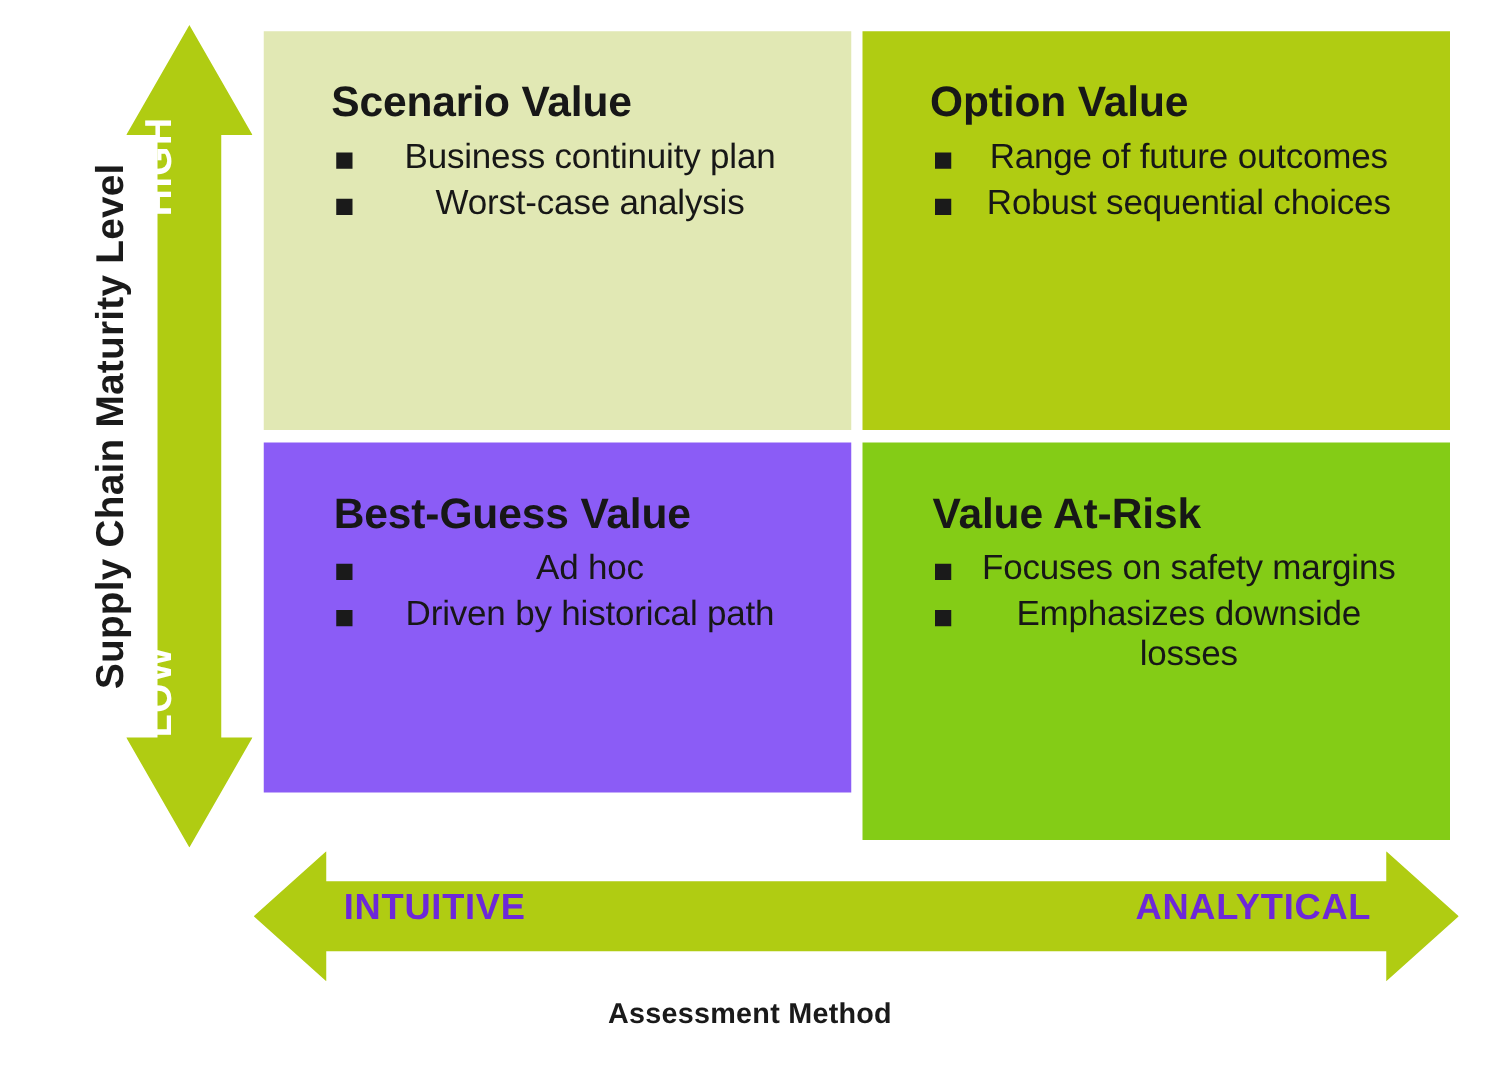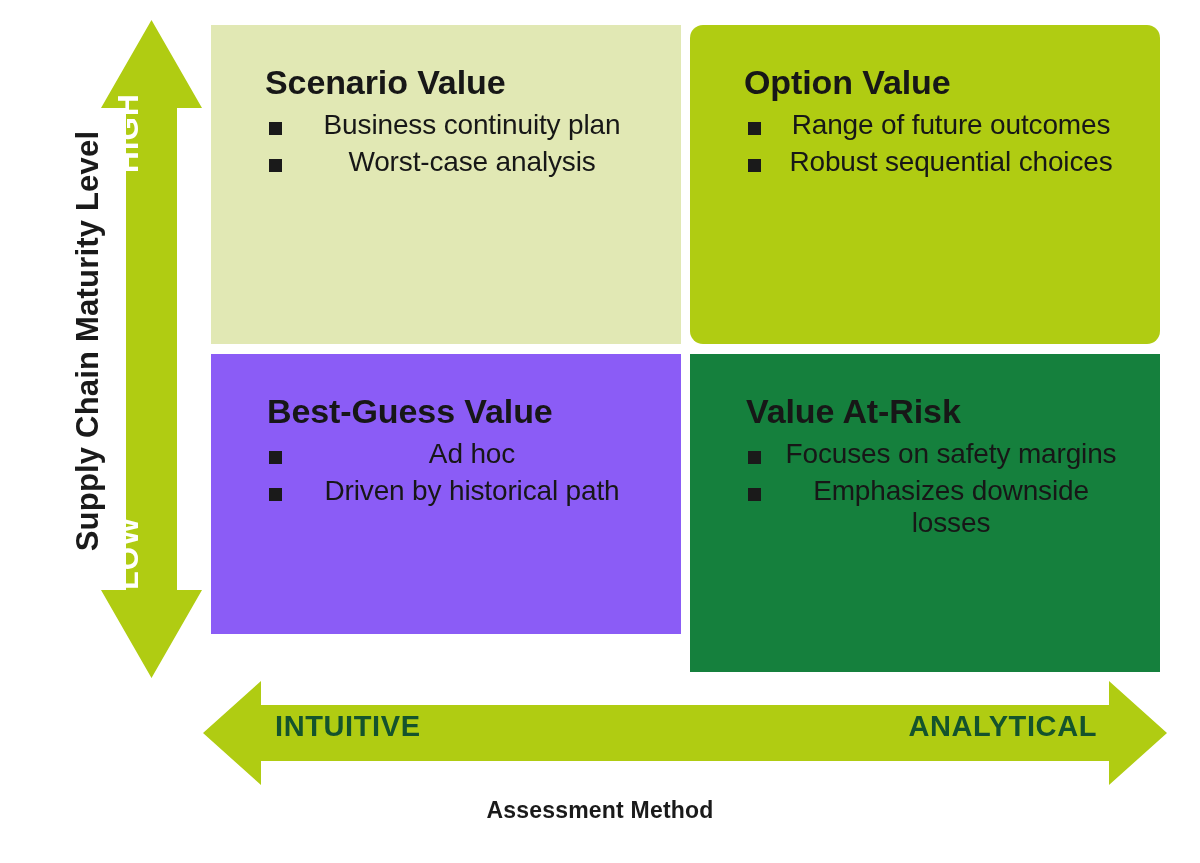--- a/index.html
+++ b/index.html
@@ -41,23 +41,23 @@
   .v-label.low{
     left:-28px; top:518px; width:110px; height:30px;
     transform:rotate(-90deg); transform-origin:50% 50%;
     display:flex;align-items:center;justify-content:center;
   }
 
   
   .grid{position:absolute;left:211px;top:25px;width:949px;height:647px;}
   .quad{position:absolute;box-sizing:border-box;padding:38px 34px 20px 56px;}
   .quad.tl{left:0;   top:0;   width:470px;height:319px;background:#e1e8b4;}
-  .quad.tr{left:479px;top:0;  width:470px;height:319px;background:#b0cc12;border-radius:13px;}
+  .quad.tr{left:479px;top:0;  width:470px;height:319px;background:#b0cc12;}
   .quad.bl{left:0;   top:329px;width:470px;height:280px;background:#8b5cf6;}
-  .quad.br{left:479px;top:329px;width:470px;height:318px;background:#15803d;}
+  .quad.br{left:479px;top:329px;width:470px;height:318px;background:#84cc16;}
 
   .quad-title{
     font-size:34px;font-weight:bold;color:#171717;
     margin:0 0 8px 0;line-height:1.12;
     letter-spacing:-.1px;
   }
   .quad.tl .quad-title,.quad.tr .quad-title{margin-left:-2px;}
   .bullets{list-style:none;margin:0;padding:0;text-align:center;}
   .bullet{
     position:relative;
@@ -69,21 +69,21 @@
   .bullet .sq{
     position:absolute;left:2px;top:13px;
     width:13px;height:13px;background:#1a1a1a;
   }
 
   
   .h-arrow{position:absolute;left:203px;top:681px;width:964px;height:104px;}
   .h-arrow svg{display:block;width:964px;height:104px;}
   .h-label{
     position:absolute;top:29px;
-    color:#14532d;font-weight:bold;font-size:29px;
+    color:#6d28d9;font-weight:bold;font-size:29px;
     letter-spacing:.6px;white-space:nowrap;
   }
   .h-label.left{left:72px;}
   .h-label.right{right:70px;margin-left:35px;}
 
   
   .x-axis-title{
     position:absolute;left:0;top:797px;width:1200px;
     text-align:center;
     font-size:23px;font-weight:bold;color:#1a1a1a;

